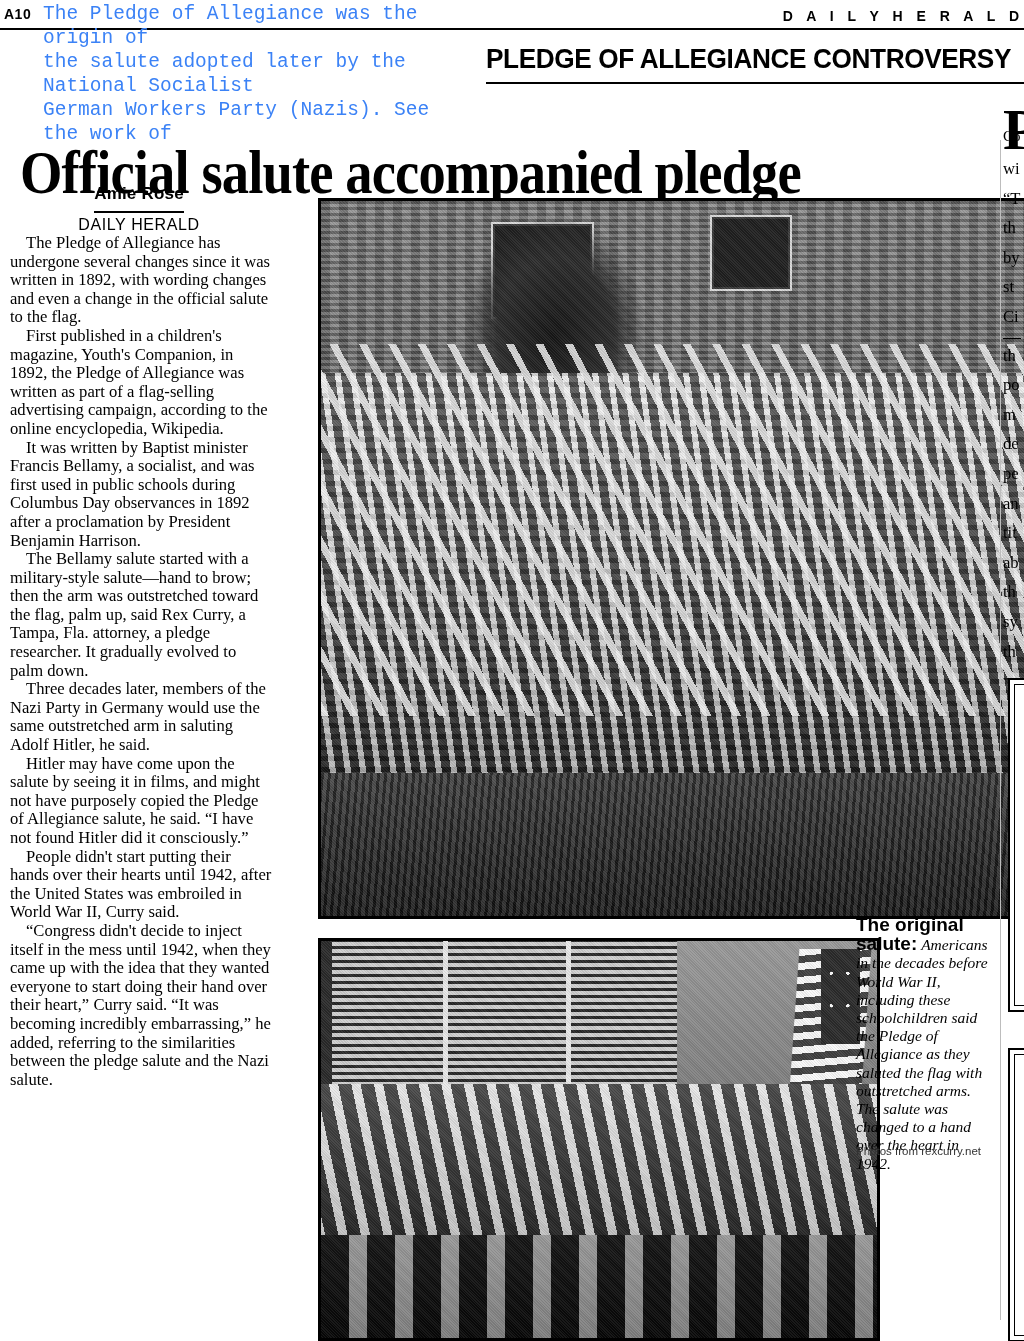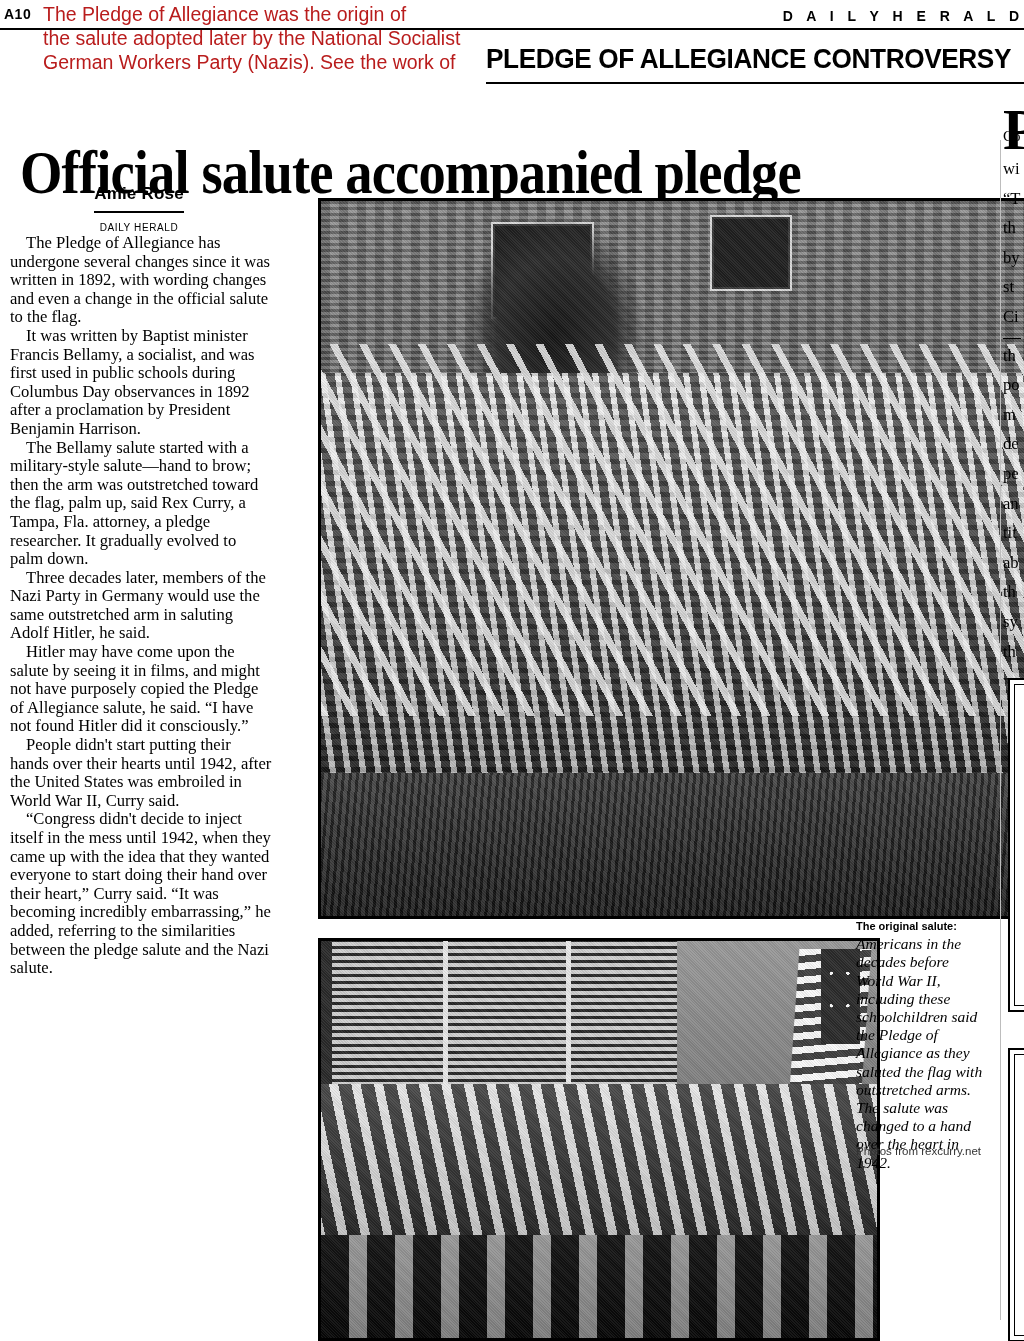--- a/index.html
+++ b/index.html
@@ -75,21 +75,21 @@
     position:absolute;left:10px;top:184px;width:258px;text-align:center;
   }
   .byline-name{
     font-family:"Liberation Sans", sans-serif;
     font-weight:bold;font-size:17px;
     border-bottom:2px solid #000;display:inline-block;
     padding-bottom:7px;letter-spacing:.2px;
   }
   .byline-org{
     font-family:"Liberation Sans", sans-serif;
-    font-size:10px;letter-spacing:.6px;margin-top:9px;
+    font-size:16px;letter-spacing:.6px;margin-top:3px;
   }
   .story{
     position:absolute;left:10px;top:234px;width:262px;
     font-family:"Liberation Serif", serif;
     font-size:16.6px;line-height:18.6px;
     text-align:left;
     hyphens:none;
   }
   .story p{margin:0;text-indent:16px;}
 
@@ -223,21 +223,21 @@
   }
 
   
   .caption{
     position:absolute;left:856px;top:916px;width:132px;
     font-family:"Liberation Serif", serif;
     font-size:15.5px;line-height:18.2px;
   }
   .caption b{
     font-family:"Liberation Sans", sans-serif;
-    font-weight:bold;font-size:11px;
+    font-weight:bold;font-size:19px;
   }
   .caption .body{font-style:italic;}
   .photo-credit{
     position:absolute;left:856px;top:1145px;width:150px;
     font-family:"Liberation Sans", sans-serif;
     font-size:11.5px;color:#333;
   }
 
   .vrule{
     position:absolute;left:1000px;top:140px;width:1px;height:1180px;background:#bdbdbd;
@@ -248,36 +248,37 @@
 
 <div class="page">
 
   <div class="folio">A10</div>
   <div class="masthead">D A I L Y   H E R A L D</div>
   <div class="rule-top"></div>
 
   <div class="kicker">PLEDGE OF ALLEGIANCE CONTROVERSY</div>
   <div class="rule-kicker"></div>
 
-  <div class="redbox" style="color: #b91c1c;">
+  <div class="redbox" style="color: #3b82f6; font-family: Liberation Mono, monospace;">
     <div class="l1">The Pledge of Allegiance was the origin of</div>
     <div>the salute adopted later by the National Socialist</div>
     <div>German Workers Party (Nazis). See the work of</div>
   </div>
 
   <h1 class="headline">Official salute accompanied pledge</h1>
   <div class="headline-r">P</div>
 
   <div class="byline-wrap">
     <div class="byline-name">Amie Rose</div>
     <div class="byline-org">DAILY HERALD</div>
   </div>
 
   <div class="story">
     <p>The Pledge of Allegiance has undergone several changes since it was written in 1892, with wording changes and even a change in the official salute to the flag.</p>
+    <p>First published in a children's magazine, Youth's Companion, in 1892, the Pledge of Allegiance was written as part of a flag-selling advertising campaign, according to the online encyclopedia, Wikipedia.</p>
     <p>It was written by Baptist minister Francis Bellamy, a socialist, and was first used in public schools during Columbus Day observances in 1892 after a proclamation by President Benjamin Harrison.</p>
     <p>The Bellamy salute started with a military-style salute—hand to brow; then the arm was outstretched  toward the flag, palm up, said Rex Curry, a Tampa, Fla. attorney, a pledge researcher. It gradually evolved to palm down.</p>
     <p>Three decades later, members of the Nazi Party in Germany would use the same outstretched arm in saluting Adolf Hitler, he said.</p>
     <p>Hitler may have come upon the salute by seeing it in films, and might not have purposely copied the Pledge of Allegiance salute, he said. “I have not found Hitler did it consciously.”</p>
     <p>People didn't start putting their hands over their hearts until 1942, after the United States was embroiled in World War II, Curry said.</p>
     <p>“Congress didn't decide to inject itself in the mess until 1942, when they came up with the idea that they wanted everyone to start doing their hand over their heart,” Curry said. “It was becoming incredibly embarrassing,” he added, referring to the similarities between the pledge salute and the Nazi salute.</p>
   </div>
 
   <figure class="photo top">
     <div class="ph-sky"></div>

